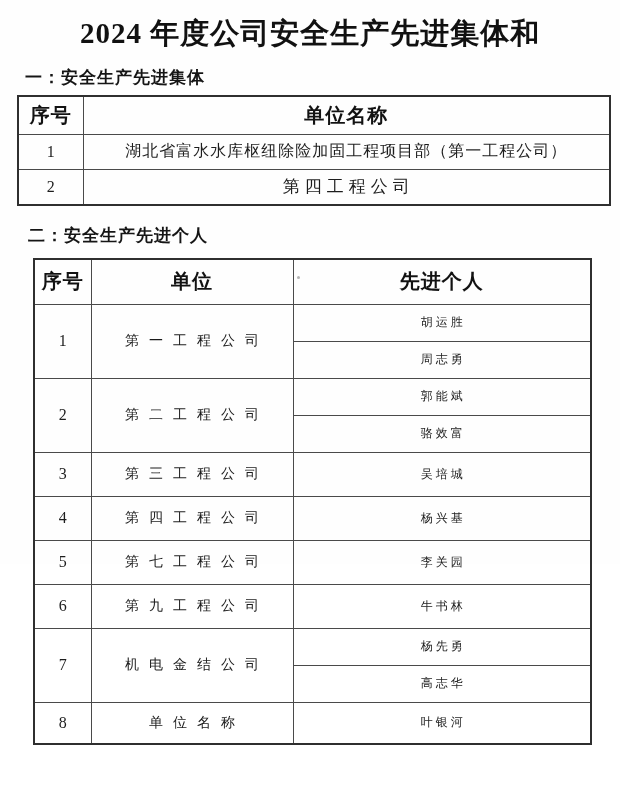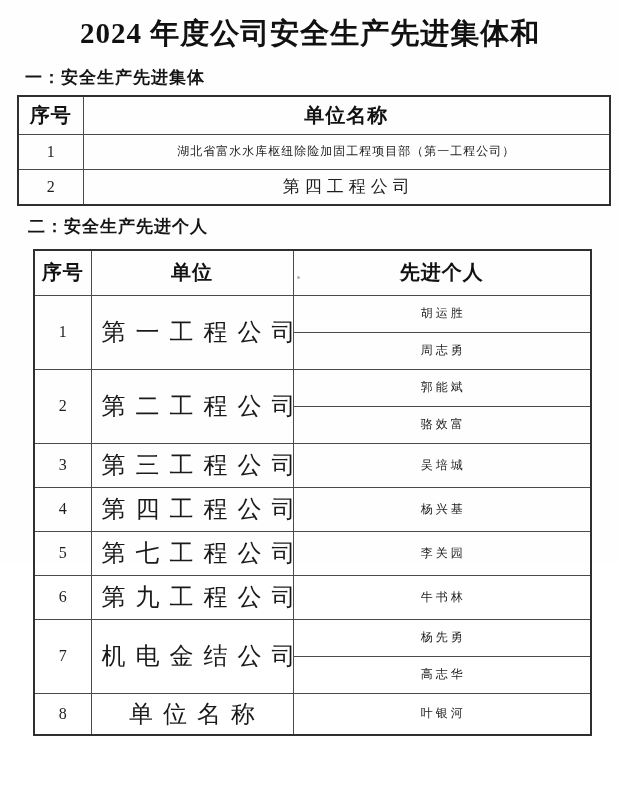--- a/index.html
+++ b/index.html
@@ -45,21 +45,21 @@
     font-size: 17px;
     line-height: 24px;
     color: #151515;
     letter-spacing: 1px;
   }
   .section-heading.first {
     margin: 0 0 0 25px;
     padding-top: 5px;
   }
   .section-heading.second {
-    margin: 8px 0 0 28px;
+    margin: 17px 0 0 28px;
   }
 
   
   table {
     border-collapse: collapse;
     table-layout: fixed;
     border: 2.2px solid #2f2f2f;
   }
   th, td {
     border: 1.6px solid #4a4a4a;
@@ -82,39 +82,39 @@
   }
 
   
   .collectives-table {
     margin: 6px 0 0 17px;
     width: 592px;
   }
   .collectives-table .hrow   { height: 38px; }
   .collectives-table .drow-1 { height: 35px; }
   .collectives-table .drow-2 { height: 36px; }
-  .collectives-table .unit-long { font-size: 12px; letter-spacing: 1px; }
+  .collectives-table .unit-long { font-size: 16px; letter-spacing: 1px; }
   .collectives-table .unit-short {
     font-size: 17px;
     letter-spacing: 5px;
     text-indent: 5px;
   }
   .num-cell { font-size: 16px; }
 
   
   .individuals-table {
     margin: 11px 0 0 33px;
     width: 557px;
   }
   .individuals-table .hrow { height: 45px; }
   .r-sub    { height: 37px; }  
   .r-single { height: 44px; }  
   .r-last   { height: 42px; }
   .unit-cell {
-    font-size: 24px;
+    font-size: 14px;
     letter-spacing: 10px;
     text-indent: 10px;
     color: #1a1a1a;
   }
   .person-cell {
     font-size: 12px;
     letter-spacing: 3px;
     text-indent: 3px;
   }
 

